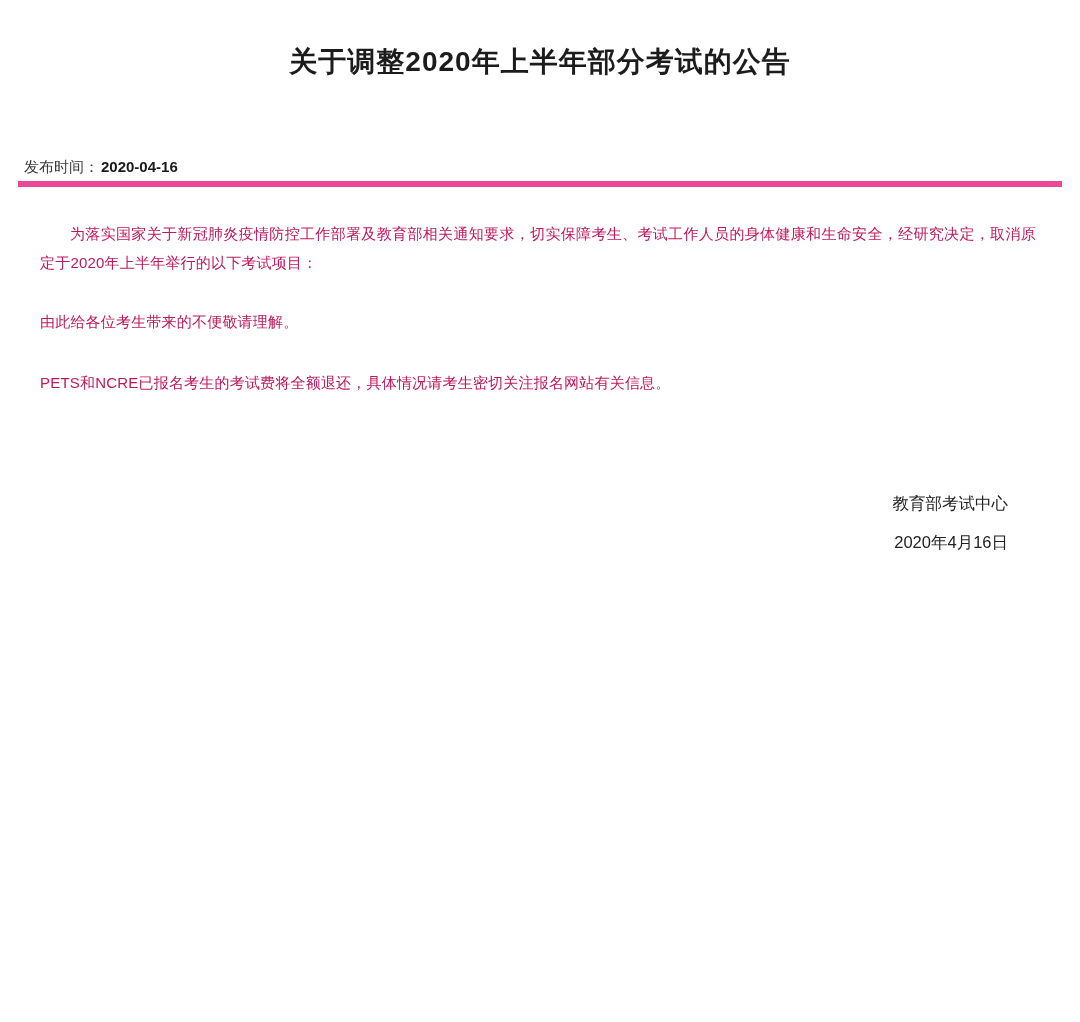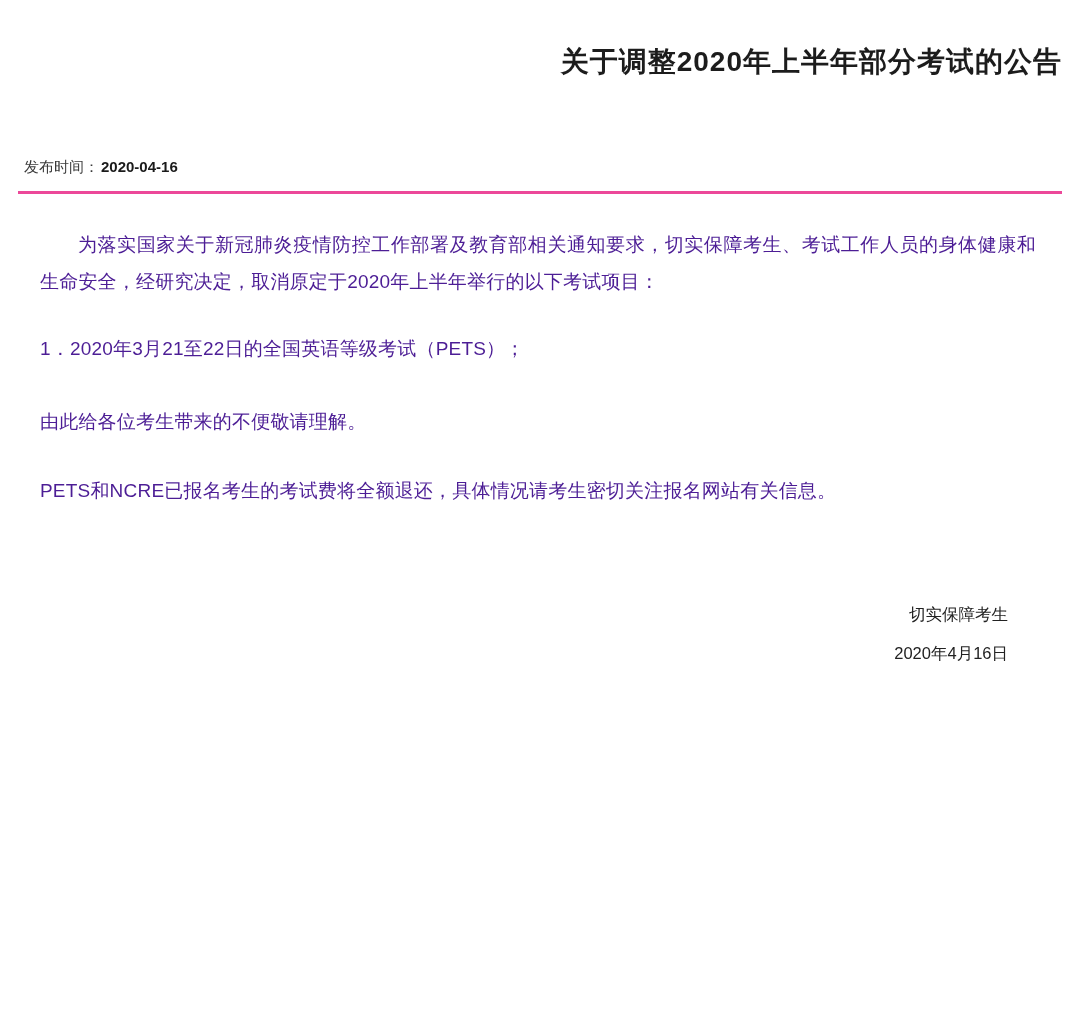--- a/index.html
+++ b/index.html
@@ -15,55 +15,55 @@
     -webkit-font-smoothing: antialiased;
   }
   .page {
     width: 1080px;
     min-height: 1022px;
     box-sizing: border-box;
     padding: 0 18px;
     position: relative;
   }
   .doc-title {
-    text-align: right;
+    text-align: center;
     font-size: 28px;
     font-weight: bold;
     color: #1c1c1c;
     letter-spacing: 1px;
     padding-top: 22px;
     padding-bottom: 8px;
     line-height: 1.5;
   }
   .meta-row {
     padding-top: 48px;
-    padding-bottom: 14px;
+    padding-bottom: 4px;
     padding-left: 6px;
     font-size: 15px;
     color: #333;
-    border-bottom: 3px solid #ec4899;
+    border-bottom: 6px solid #ec4899;
   }
   .meta-label {
     color: #3a3a3a;
   }
   .meta-value {
     font-weight: bold;
     color: #1a1a1a;
     margin-left: 2px;
   }
   .body-wrap {
     padding-top: 32px;
     padding-left: 22px;
     padding-right: 26px;
   }
   p.para {
     margin: 0 0 34px 0;
-    font-size: 19px;
+    font-size: 15px;
     line-height: 1.95;
-    color: #4c1d95;
+    color: #be185d;
     letter-spacing: 0.2px;
     text-align: justify;
   }
   p.para.indent {
     text-indent: 2em;
     margin-bottom: 30px;
   }
   p.item {
     margin: 0 0 36px 0;
   }
@@ -90,24 +90,23 @@
   <h1 class="doc-title">关于调整2020年上半年部分考试的公告</h1>
 
   <div class="meta-row">
     <span class="meta-label">发布时间：</span><span class="meta-value">2020-04-16</span>
   </div>
 
   <div class="body-wrap">
 
     <p class="para indent">为落实国家关于新冠肺炎疫情防控工作部署及教育部相关通知要求，切实保障考生、考试工作人员的身体健康和生命安全，经研究决定，取消原定于2020年上半年举行的以下考试项目：</p>
 
-    <p class="para item">1．2020年3月21至22日的全国英语等级考试（PETS）；</p>
 
     <p class="para tight">由此给各位考生带来的不便敬请理解。</p>
     <p class="para tight">PETS和NCRE已报名考生的考试费将全额退还，具体情况请考生密切关注报名网站有关信息。</p>
 
     <div class="sign-block">
-      <span class="sign-line">切实保障考生</span>
+      <span class="sign-line">教育部考试中心</span>
       <span class="sign-line">2020年4月16日</span>
     </div>
 
   </div>
 </div>
 
 </body></html>

